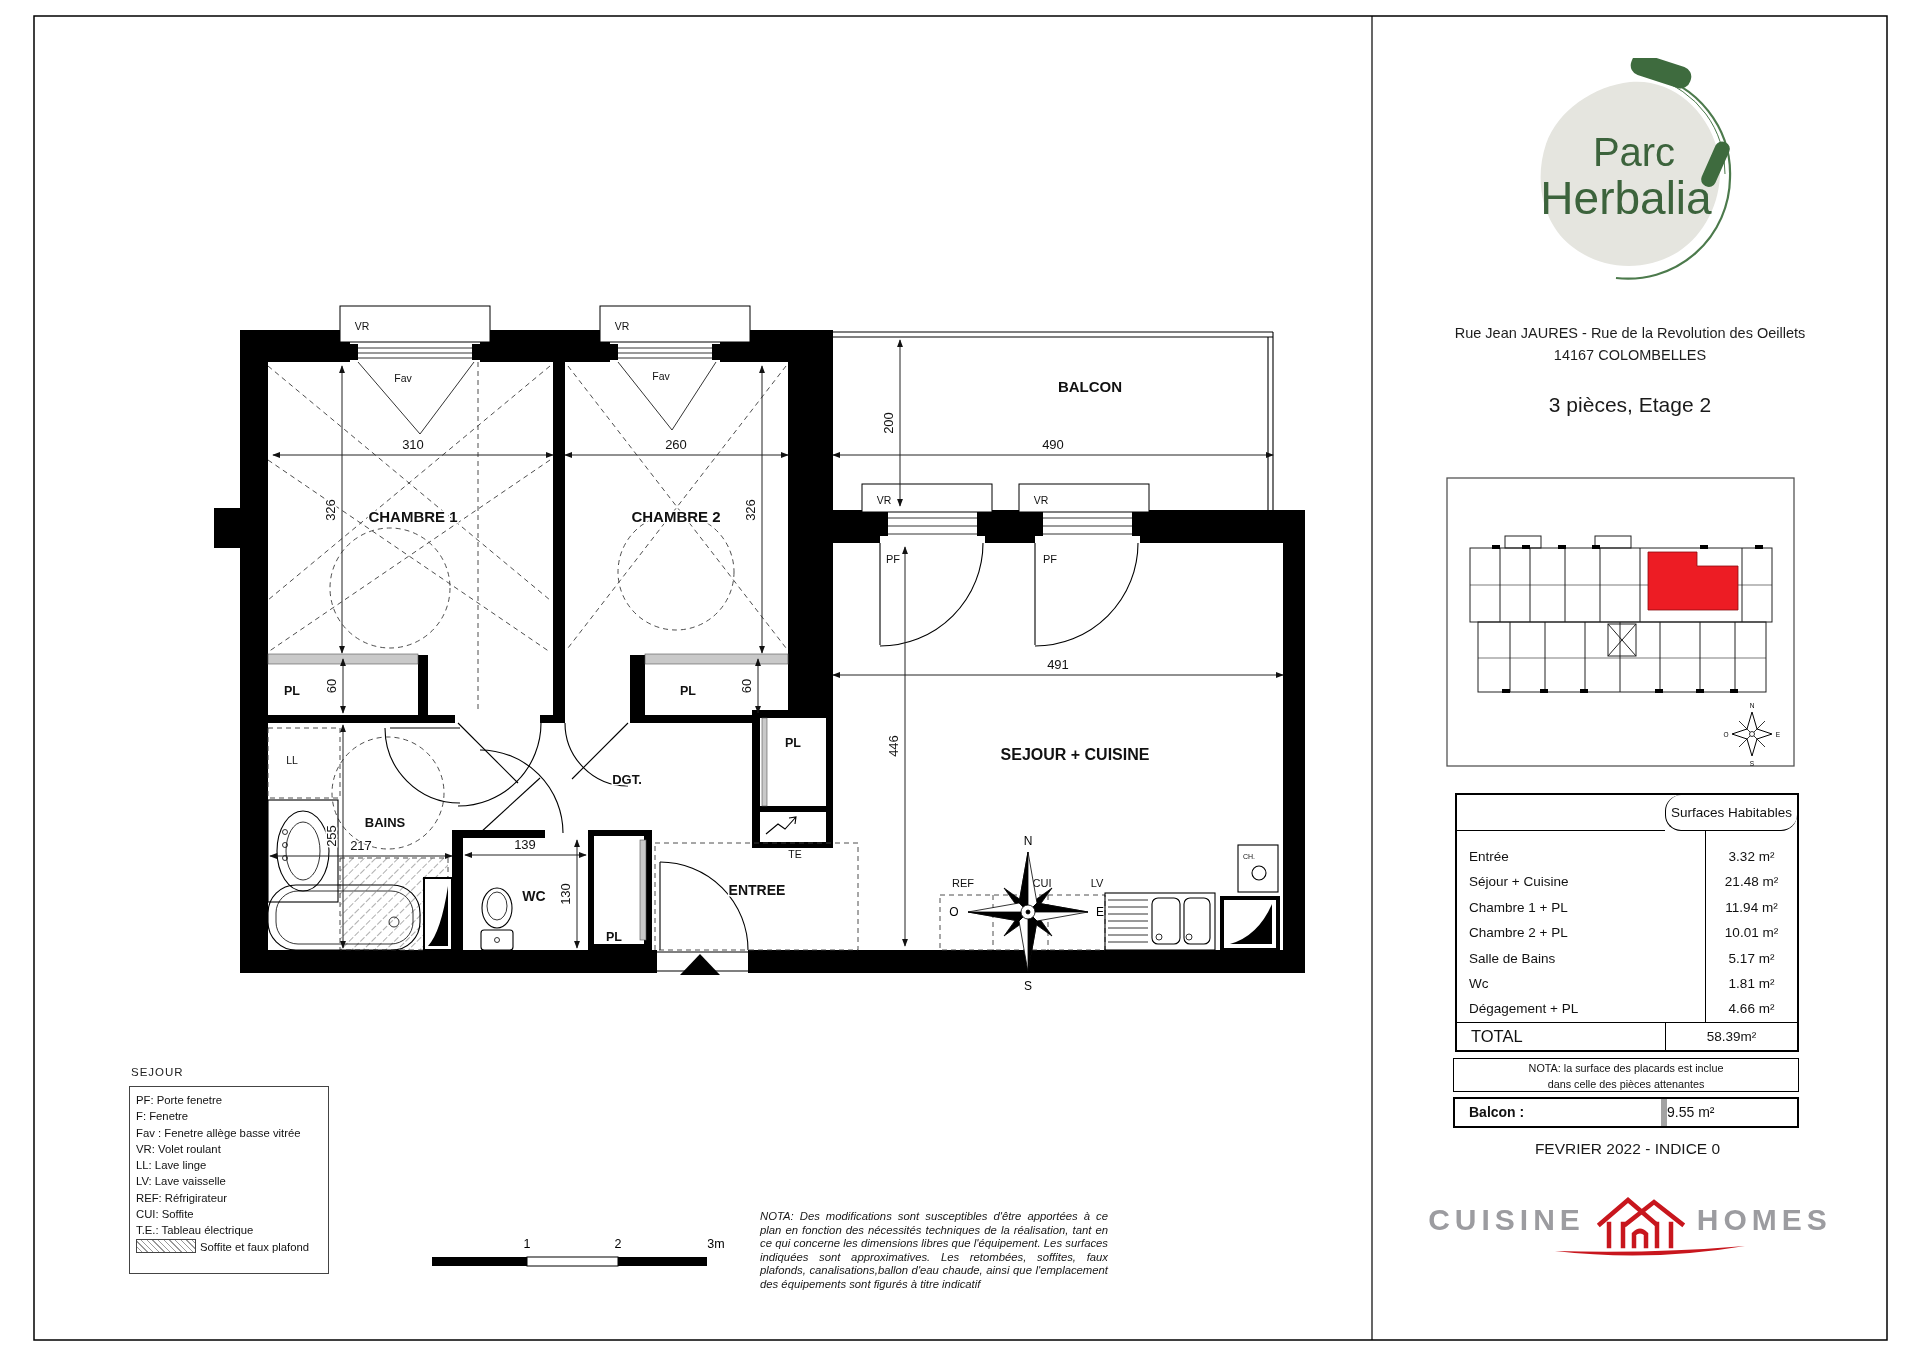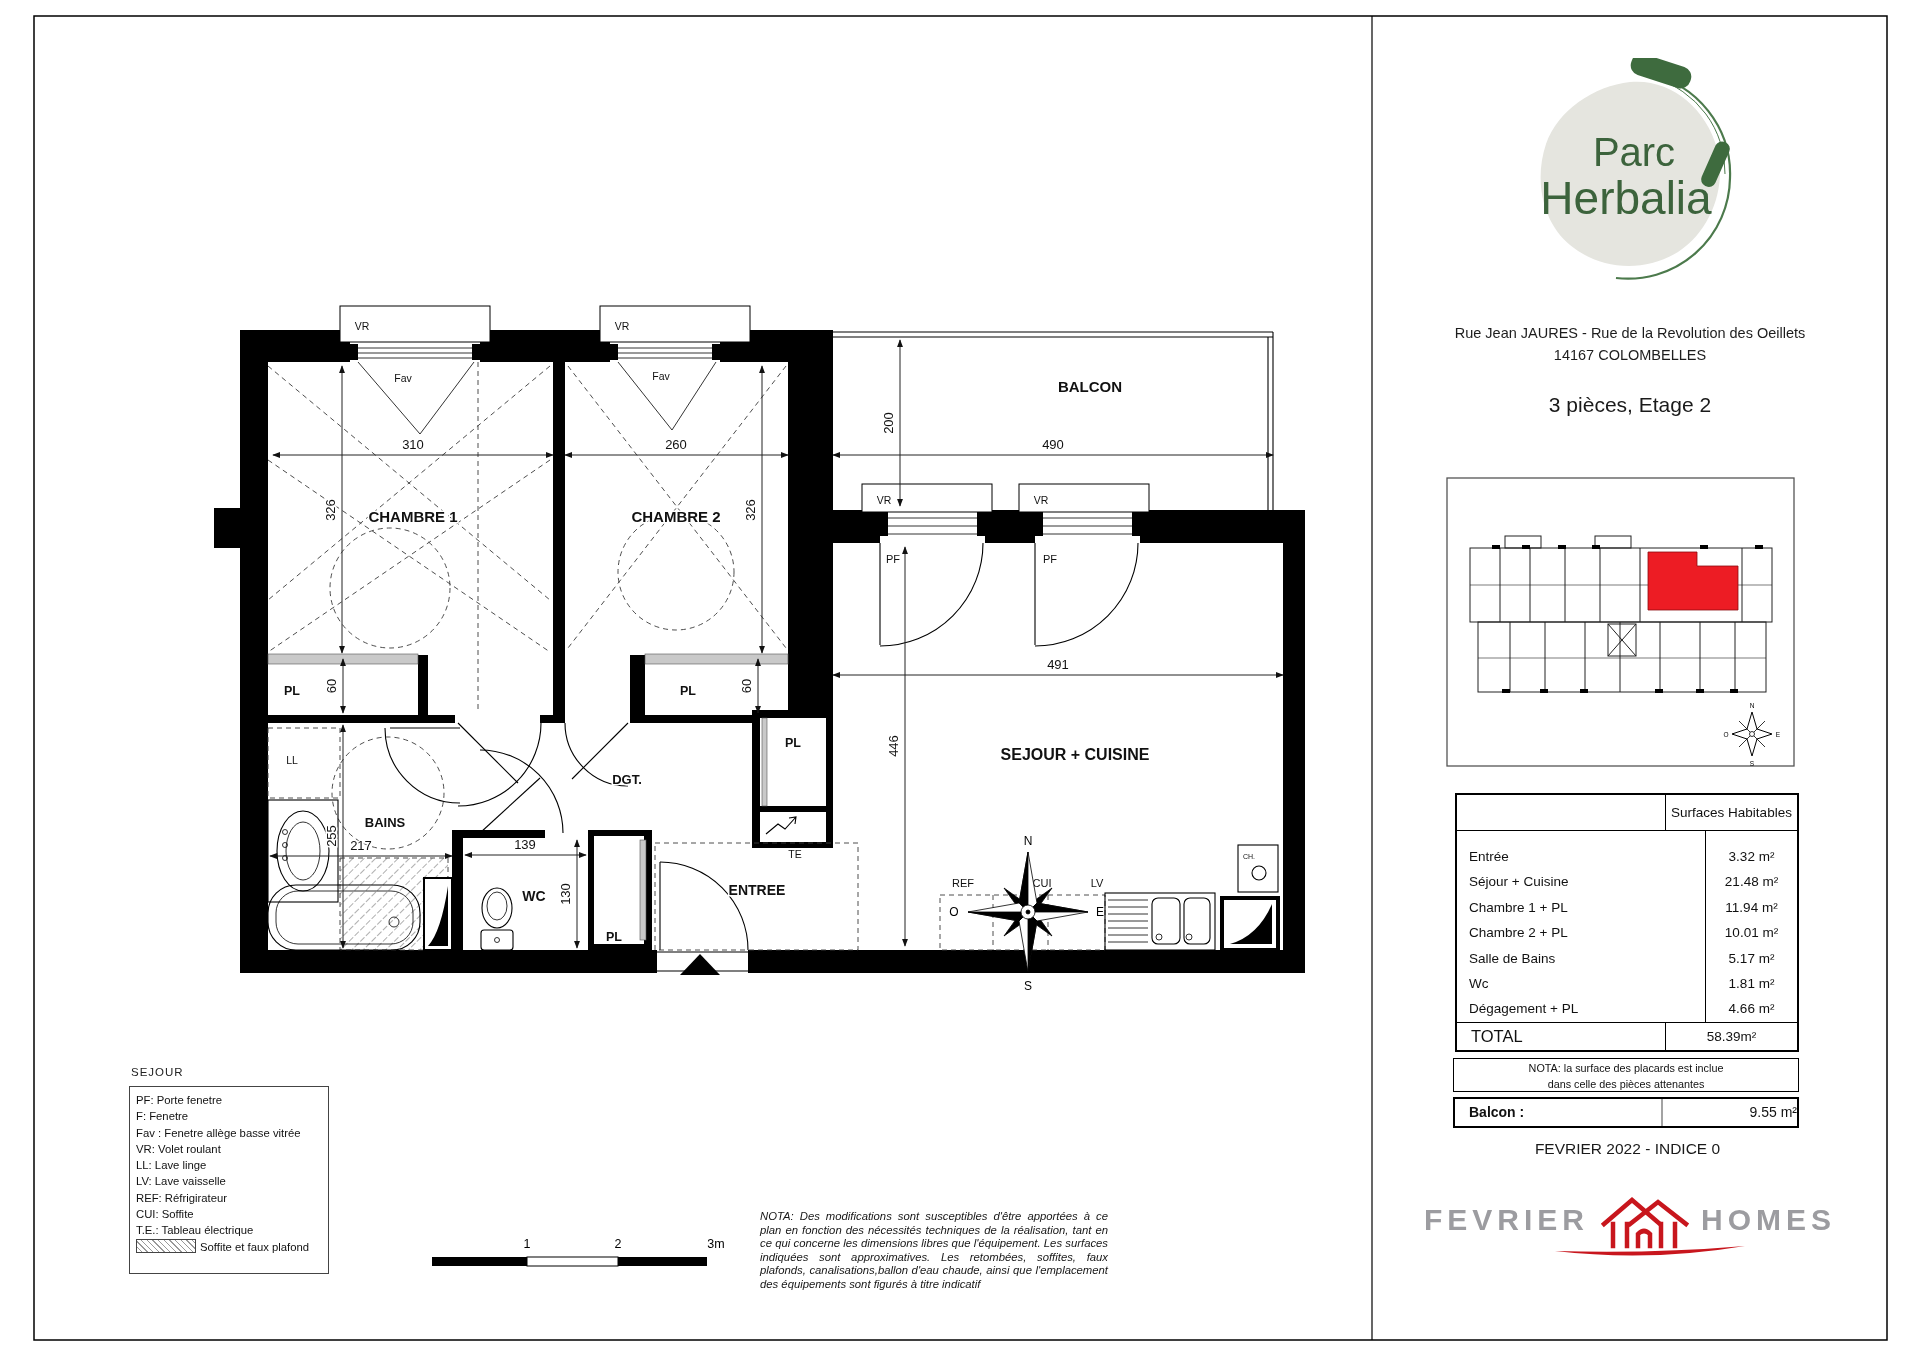--- a/index.html
+++ b/index.html
@@ -16,31 +16,31 @@
   .room{font-size:15px;font-weight:bold;fill:#111;text-anchor:middle;paint-order:stroke;stroke:#fff;stroke-width:3px;}
   .tag{font-size:10.5px;fill:#111;text-anchor:middle;paint-order:stroke;stroke:#fff;stroke-width:2.5px;}
   .pl{font-size:12.5px;font-weight:bold;fill:#111;text-anchor:middle;paint-order:stroke;stroke:#fff;stroke-width:2.5px;}
   .gray{fill:#c9c9c9;stroke:#555;stroke-width:0.6;}
   
   .addr{left:1380px;top:322px;width:500px;text-align:center;font-size:14.5px;line-height:1.55;color:#1d1d1d;}
   .apt{left:1380px;top:390px;width:500px;text-align:center;font-size:21px;line-height:1.45;color:#1a1a1a;}
   .tbl{left:1455px;top:793px;width:344px;height:259px;border:2px solid #000;box-sizing:border-box;
        display:grid;grid-template-columns:208px 1fr;grid-template-rows:36px 1fr 30px;font-size:13.5px;}
   .tbl .hL{border-bottom:1px solid #000;}
-  .tbl .hR{border-bottom:1px solid #000;border-left:1px solid #000;display:flex;align-items:center;justify-content:center;font-size:13.5px;}
+  .tbl .hR{border-bottom:1px solid #000;border-left:1px solid #000;display:flex;align-items:center;justify-content:center;font-size:13.5px;border-radius:16px;}
   .tbl .bL{padding:13px 0 0 12px;line-height:25.4px;white-space:nowrap;}
   .tbl .bR{border-left:1px solid #000;padding-top:13px;line-height:25.4px;text-align:center;margin-left:40px;}
   .tbl .tL{border-top:1px solid #000;font-size:16.5px;padding:4px 0 0 14px;}
   .tbl .tR{border-top:1px solid #000;border-left:1px solid #000;text-align:center;padding-top:6px;}
   .notabox{left:1453px;top:1058px;width:346px;height:34px;border:1.5px solid #000;box-sizing:border-box;
            text-align:center;font-size:10.8px;line-height:1.45;padding-top:2px;}
   .balcbox{left:1453px;top:1097px;width:346px;height:31px;border:2px solid #000;box-sizing:border-box;
            display:grid;grid-template-columns:206px 1fr;font-size:14px;}
   .balcbox .l{padding:5px 0 0 14px;font-weight:bold;}
-  .balcbox .r{border-left:2px solid #a3a3a3;text-align:right;padding-top:5px;}
+  .balcbox .r{border-left:6px solid #a3a3a3;text-align:left;padding-top:5px;}
   .datedoc{left:1455px;top:1140px;width:345px;text-align:center;font-size:15.5px;color:#1a1a1a;}
   
   .legtitle{left:131px;top:1066px;font-size:11.5px;letter-spacing:1px;color:#222;}
   .legbox{left:129px;top:1086px;width:200px;height:188px;border:1.5px solid #444;box-sizing:border-box;
           padding:5px 6px;font-size:11.3px;line-height:16.3px;white-space:nowrap;}
   .sw{display:inline-block;width:58px;height:12px;border:1px solid #444;vertical-align:-2px;margin-right:4px;
       background:repeating-linear-gradient(45deg,#fff 0 3px,#999 3px 4px);}
   
   .notamain{left:760px;top:1210px;width:348px;font-size:11.3px;line-height:1.2;text-align:justify;color:#161616;font-style:italic;}
   
@@ -432,21 +432,21 @@
   </div>
 
   <div class="abs balcbox">
     <div class="l">Balcon :</div>
     <div class="r">9.55 m²</div>
   </div>
 
   <div class="abs datedoc">FEVRIER 2022 - INDICE 0</div>
 
   <div class="abs brand">
-    <span class="w">FEVRIER</span>
+    <span class="w">CUISINE</span>
     <svg width="92" height="64" viewBox="0 0 92 64">
       <g stroke="#c8161d" stroke-width="4.5" fill="none" stroke-linecap="square">
         <path d="M5,36 L33,12 L61,36"></path>
         <path d="M31,36 L59,14 L87,36"></path>
         <path d="M14,36 V58"></path>
           <path d="M28,36 V58"></path>
         <path d="M62,36 V58"></path>
           <path d="M76,36 V58"></path>
         <path d="M39,58 V46 Q45,40 51,46 V58"></path>
       </g>

